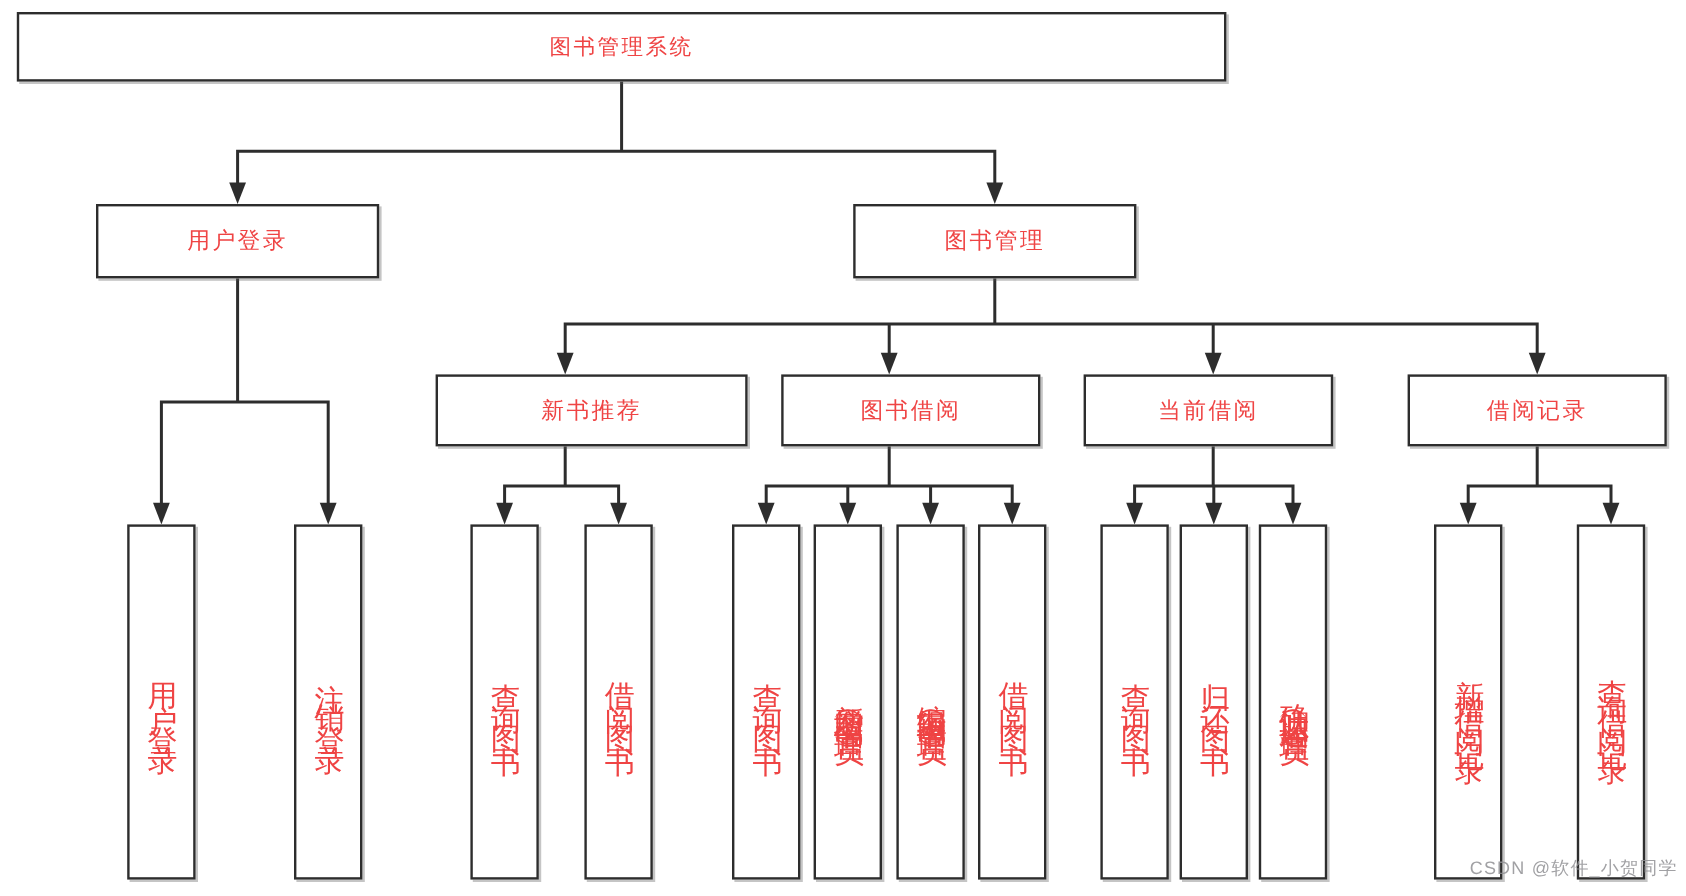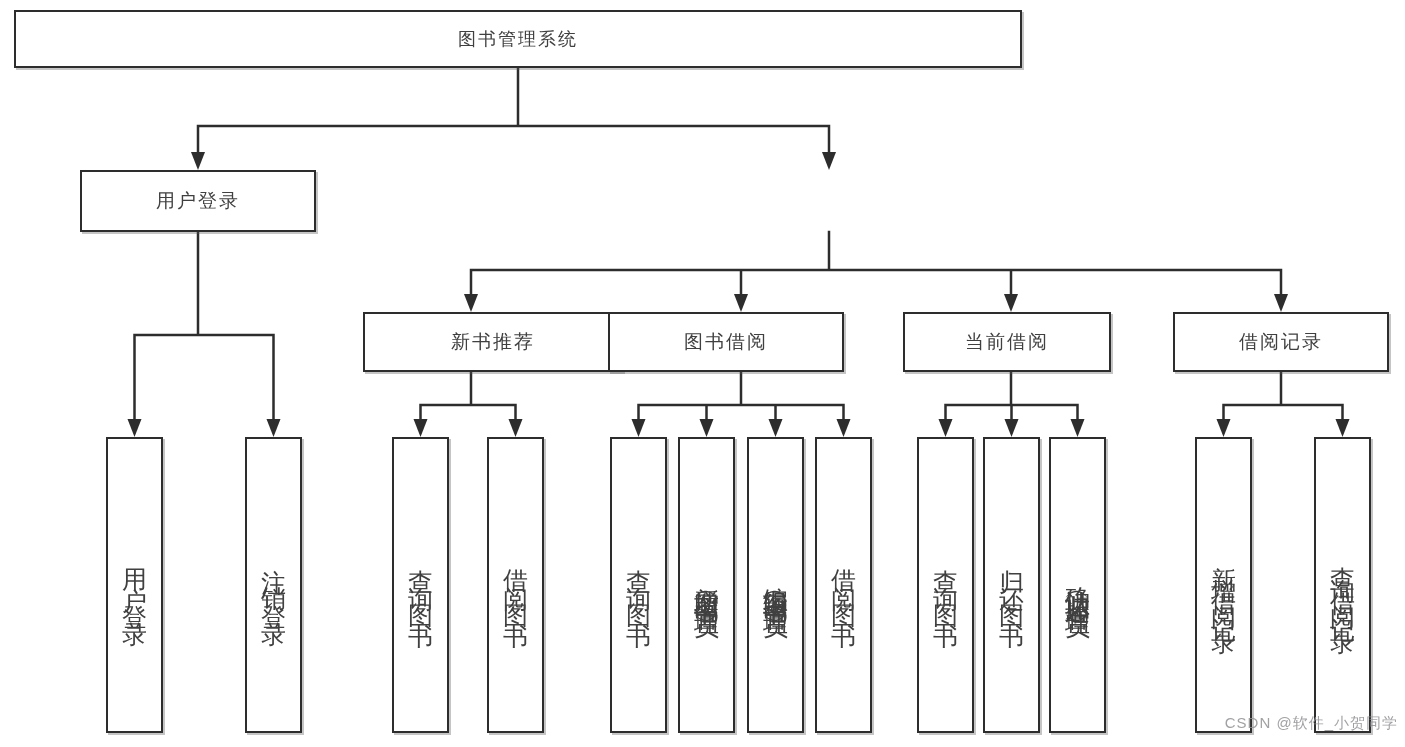--- a/index.html
+++ b/index.html
@@ -19,42 +19,42 @@
   }
   .box {
     position: absolute;
     box-sizing: border-box;
     background: #ffffff;
     border: 2.5px solid #2d2d2d;
     box-shadow: 2px 2px 0 rgba(90,90,90,0.35);
     display: flex;
     align-items: center;
     justify-content: center;
-    color: #404040;
+    color: #ef4444;
     z-index: 2;
   }
   .h-box { font-size: 19px; letter-spacing: 2px; }
   .root-box { left: 14px; top: 10px; width: 1008px; height: 58px; font-size: 18px; }
   .v-box {
     writing-mode: vertical-rl;
     text-orientation: mixed;
     font-size: 25px;
     top: 437px;
     width: 57px;
     height: 296px;
     line-height: 1;
   }
   .ls-4 { letter-spacing: 18px; }
   .ls-6 { letter-spacing: 13px; }
   .ls-9 { letter-spacing: 4px; }
 
   .n-user-login   { left: 80px;  top: 170px; width: 236px; height: 62px; }
   .n-book-mgmt    { left: 711px; top: 170px; width: 236px; height: 62px; }
   .n-new-book-rec { left: 363px; top: 312px; width: 260px; height: 60px; }
-  .n-book-borrow  { left: 608px; top: 312px; width: 236px; height: 60px; }
+  .n-book-borrow  { left: 651px; top: 312px; width: 216px; height: 60px; }
   .n-cur-borrow   { left: 903px; top: 312px; width: 208px; height: 60px; }
   .n-borrow-rec   { left: 1173px;top: 312px; width: 216px; height: 60px; }
 
   .n-login      { left: 106px; }
   .n-logout     { left: 245px; }
   .n-nbr-query  { left: 392px; }
   .n-nbr-borrow { left: 487px; }
   .n-bb-query   { left: 610px; }
   .n-bb-add     { left: 678px; }
   .n-bb-edit    { left: 747px; }
@@ -114,20 +114,21 @@
       <polygon points="1004.5,419 1018.5,419 1011.5,437"></polygon>
       <polygon points="1070.5,419 1084.5,419 1077.5,437"></polygon>
       <polygon points="1216.5,419 1230.5,419 1223.5,437"></polygon>
       <polygon points="1335.5,419 1349.5,419 1342.5,437"></polygon>
     </g>
   </svg>
 
   <div class="box h-box root-box">图书管理系统</div>
 
   <div class="box h-box n-user-login">用户登录</div>
+  <div class="box h-box n-book-mgmt">图书管理</div>
 
   <div class="box h-box n-new-book-rec">新书推荐</div>
   <div class="box h-box n-book-borrow">图书借阅</div>
   <div class="box h-box n-cur-borrow">当前借阅</div>
   <div class="box h-box n-borrow-rec">借阅记录</div>
 
   <div class="box v-box ls-4 n-login">用户登录</div>
   <div class="box v-box ls-4 n-logout">注销登录</div>
 
   <div class="box v-box ls-4 n-nbr-query">查询图书</div>

